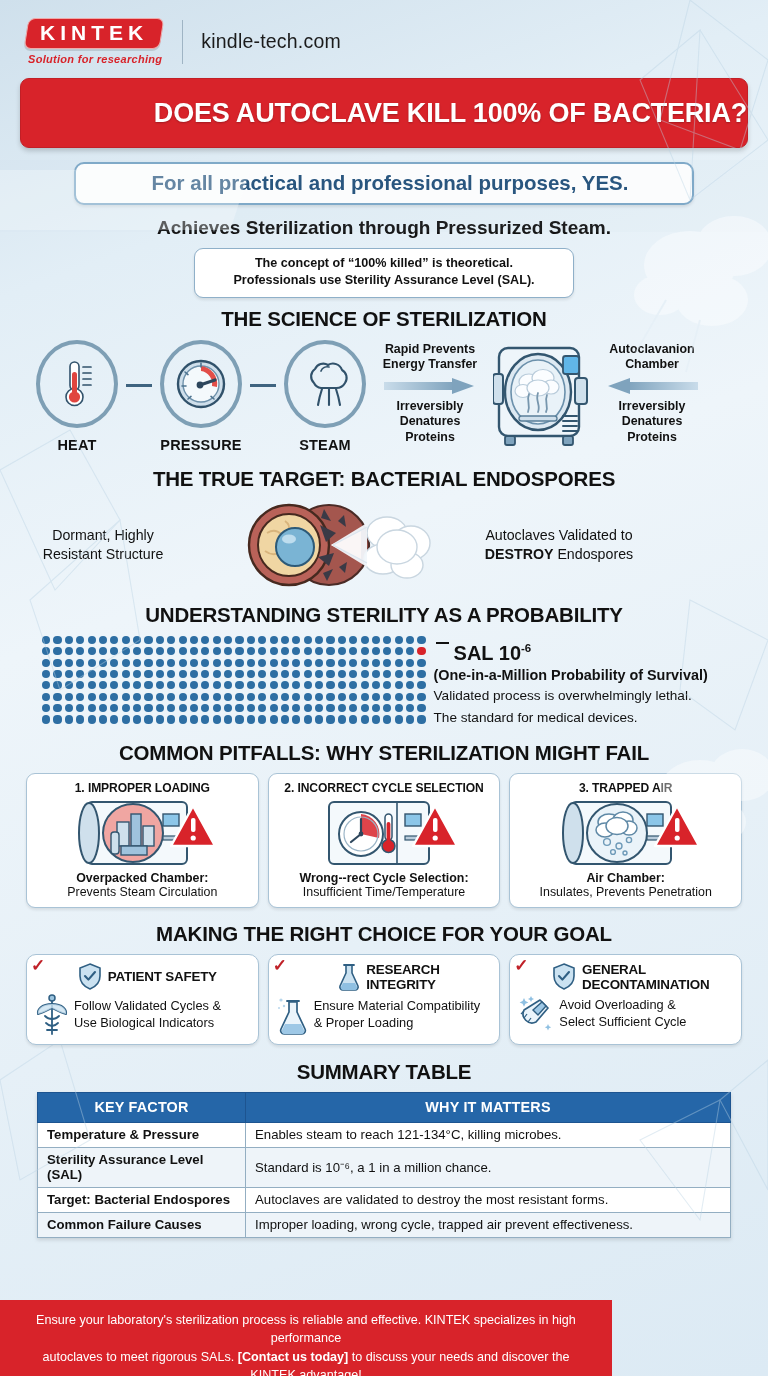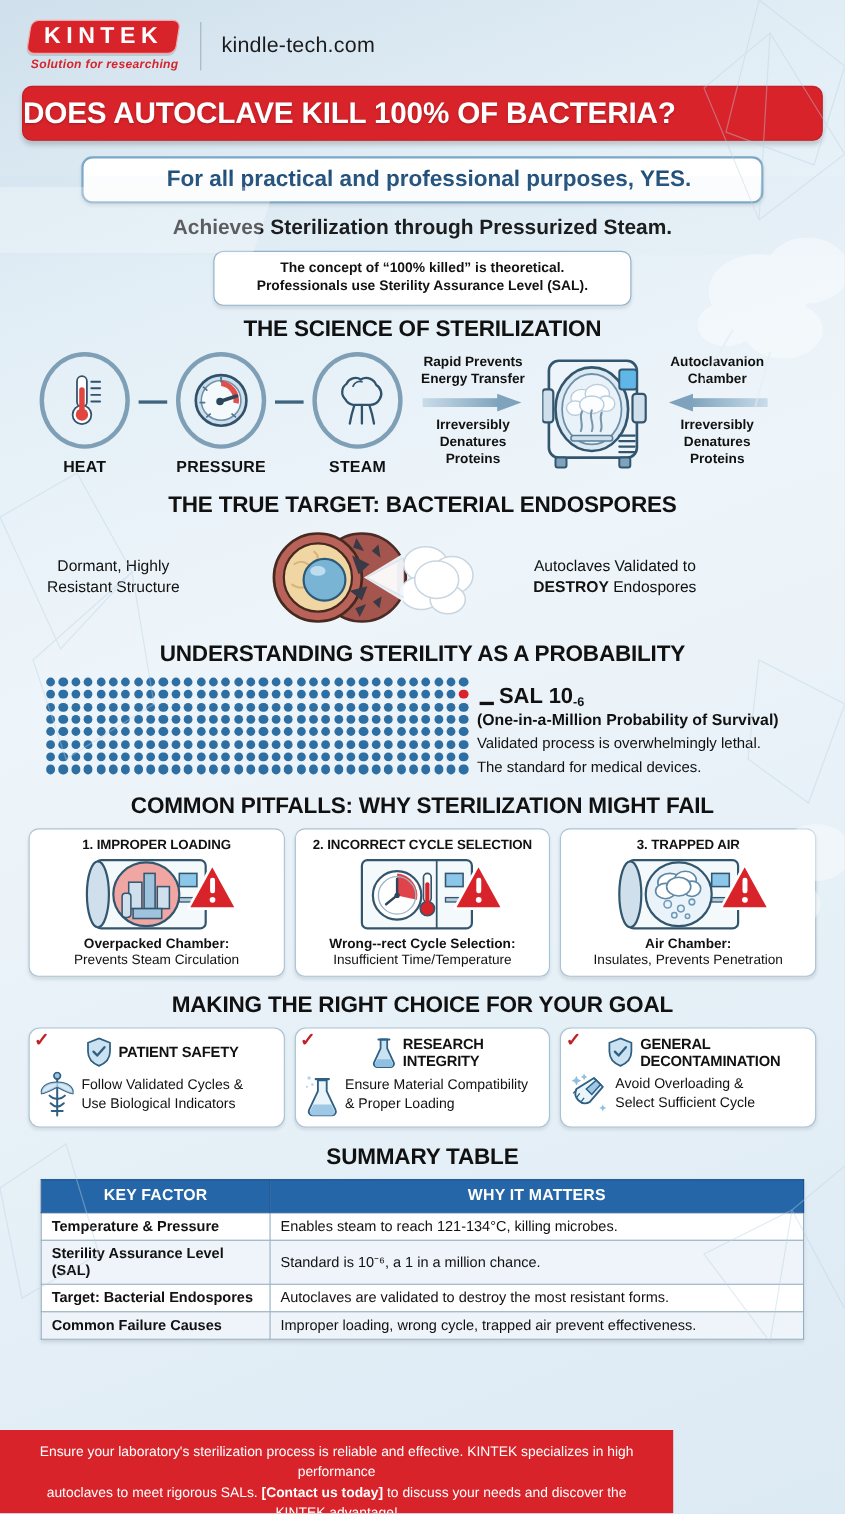--- a/index.html
+++ b/index.html
@@ -37,22 +37,22 @@
   }
   .logo-tag {
     color:#d8232a; font-style:italic; font-weight:bold; font-size:11px;
     margin-top:3px; letter-spacing:.3px; padding-left:2px;
   }
   .hdr-div { width:1px; height:44px; background:#9fb4c4; margin:0 18px 0 20px; }
   .hdr-site { font-size:19.5px; color:#1b1b1b; letter-spacing:.2px; }
 
   
   .title-banner {
-    margin:6px 20px 0; height:50px; background:#d8232a; border-radius:9px;
-    display:flex; align-items:center; justify-content:flex-start;
+    margin:6px 20px 0; height:70px; background:#d8232a; border-radius:9px;
+    display:flex; align-items:center; justify-content:flex-end;
     box-shadow:0 3px 5px rgba(0,0,0,.18);
     border:1px solid #c21f26;
   }
   .title-banner h1 {
     color:#fff; font-size:27px; font-weight:bold; letter-spacing:-.2px;
     text-shadow:0 1px 2px rgba(0,0,0,.25);
   }
 
   
   .yes-box {
@@ -99,21 +99,21 @@
   .endo-gfx { width:250px; display:flex; justify-content:center; }
 
   
   .sal { margin-top:10px; }
   .sal-row { display:flex; align-items:flex-start; margin-top:9px; padding-left:42px; }
   .dotgrid { display:grid; gap:3.2px; }
   .dot { width:8.2px; height:8.2px; border-radius:50%; background:#2d6ea3; }
   .dot.red { background:#d8232a; }
   .sal-txt { padding-left:8px; padding-top:6px; }
   .sal-dash { display:inline-block; width:13px; height:2.5px; background:#111; vertical-align:middle; margin:0 5px 4px 2px;}
-  .sal-h { font-size:20px; font-weight:bold; display:flex; align-items:flex-end; }
+  .sal-h { font-size:20px; font-weight:bold; display:flex; align-items:flex-start; }
   .sal-h sup { font-size:11.5px; }
   .sal-sub { font-size:14.4px; font-weight:bold; margin-top:2px; }
   .sal-p { font-size:13.6px; line-height:1.32; margin-top:4px; }
 
   
   .pit { margin-top:14px; }
   .cards3 { display:flex; gap:9px; padding:0 26px; margin-top:8px; }
   .pcard {
     flex:1; background:#fff; border:1.5px solid #a9c3d6; border-radius:9px;
     padding:7px 12px 8px; text-align:center; box-shadow:0 2px 3px rgba(0,0,0,.09);

